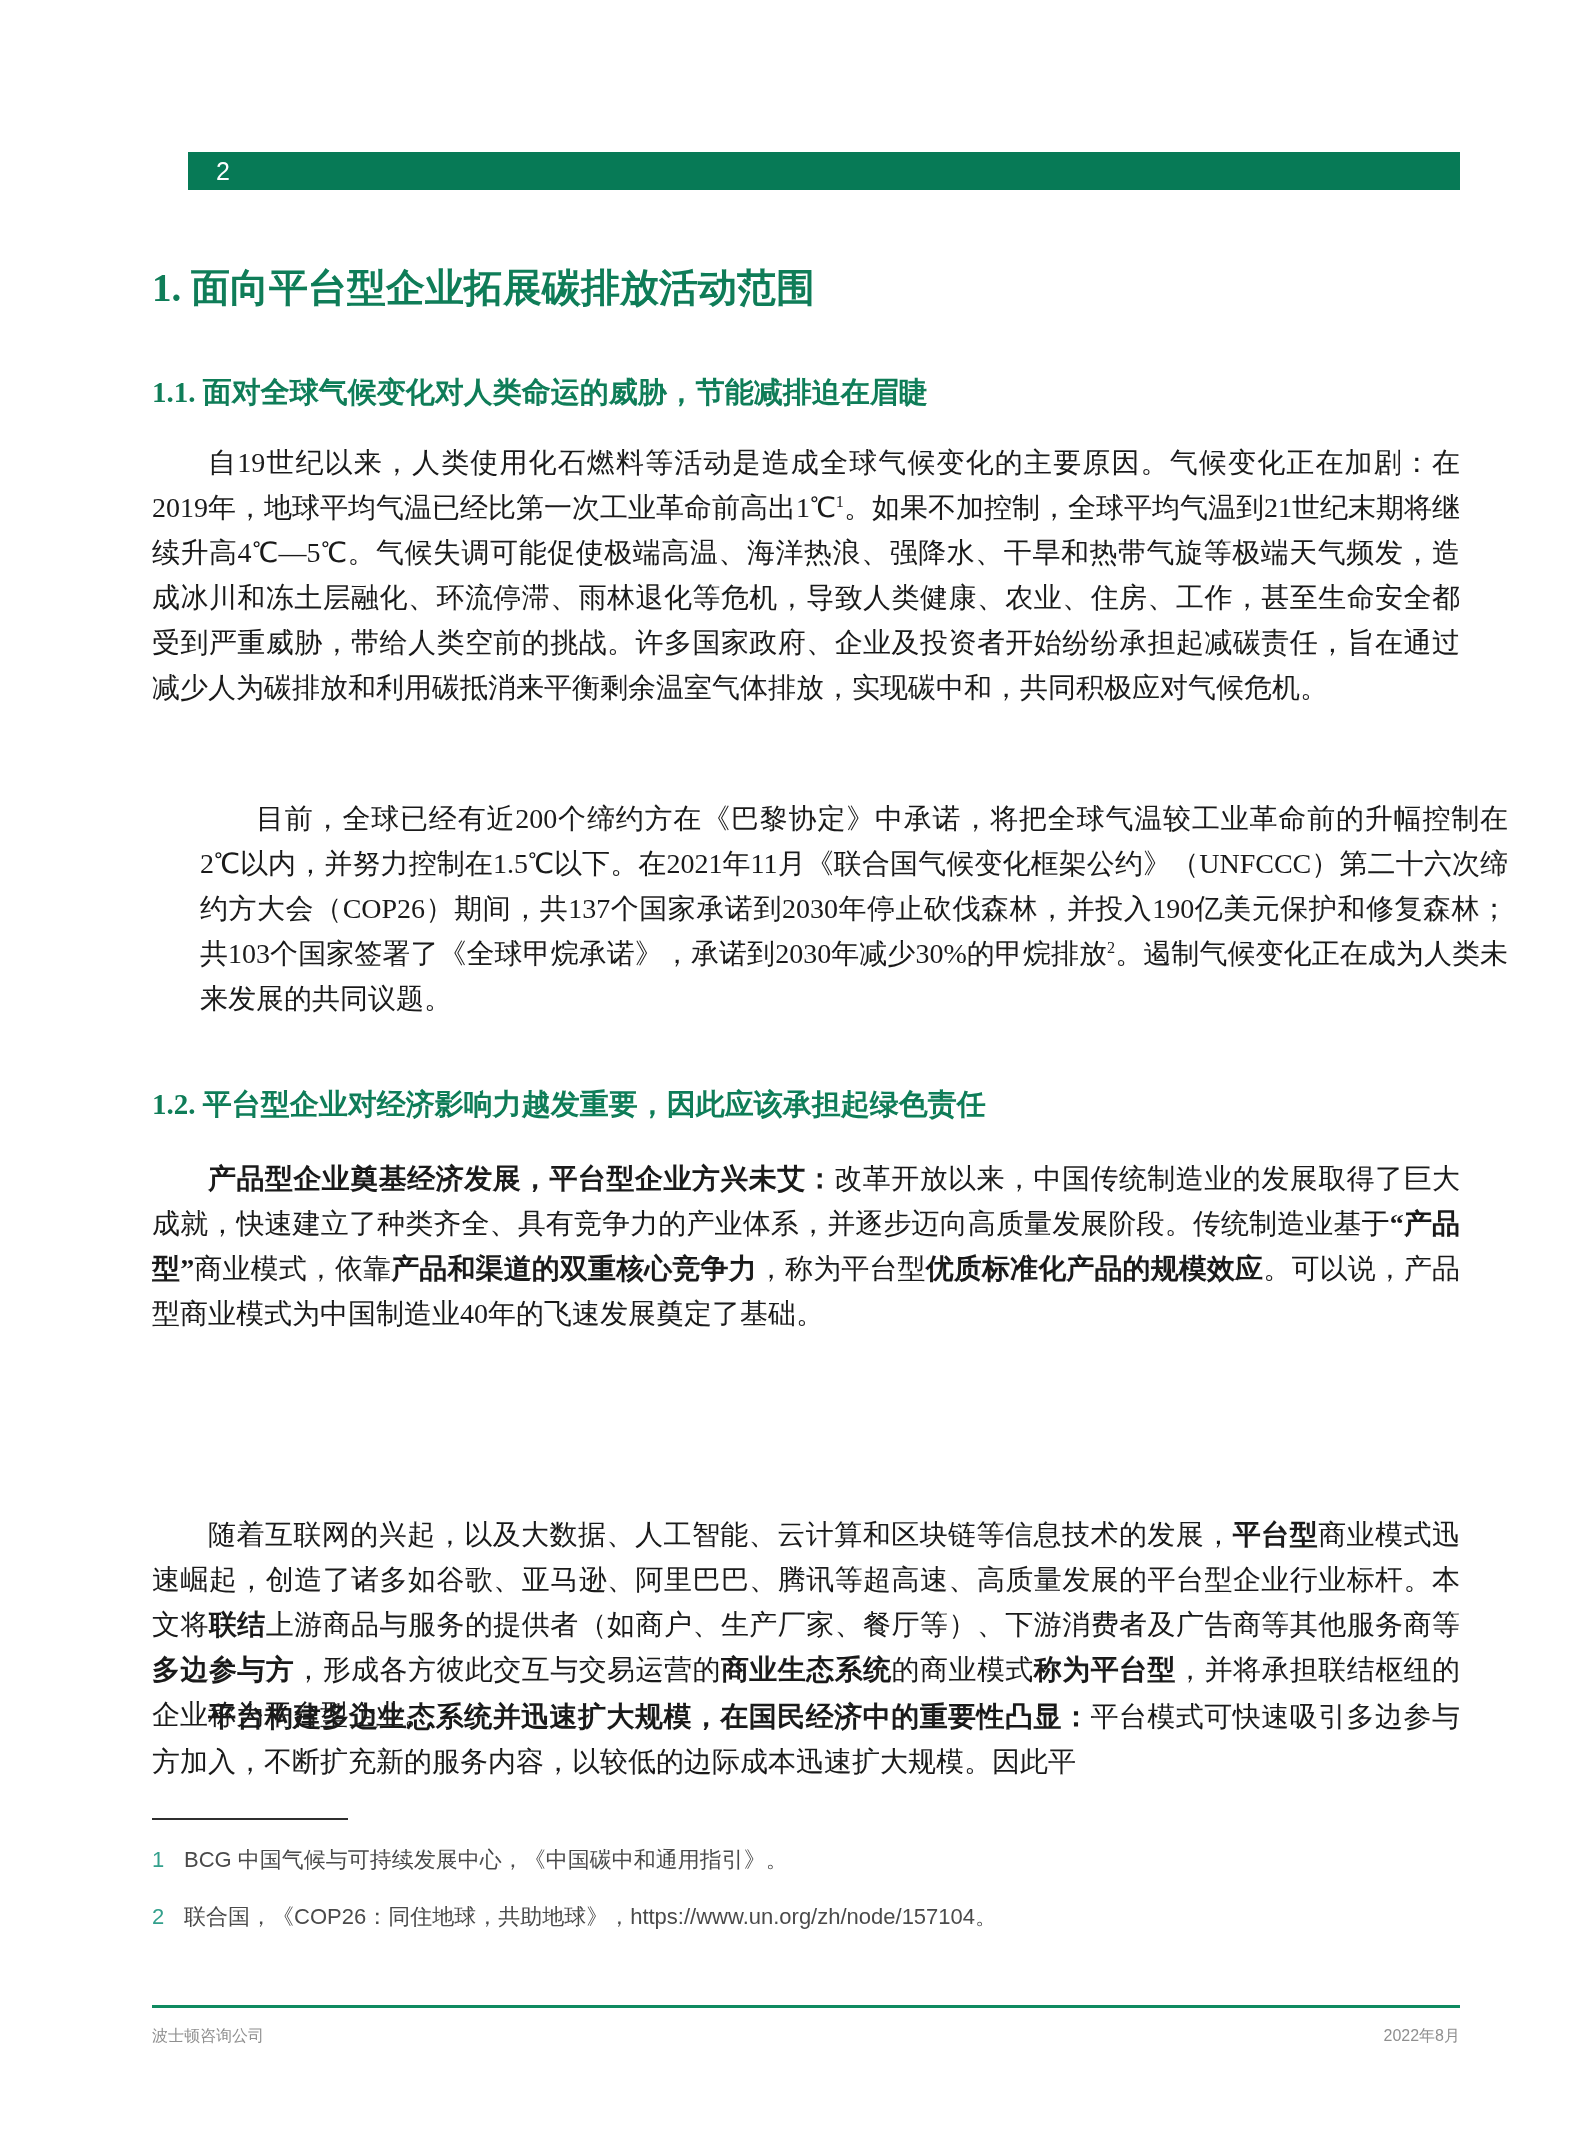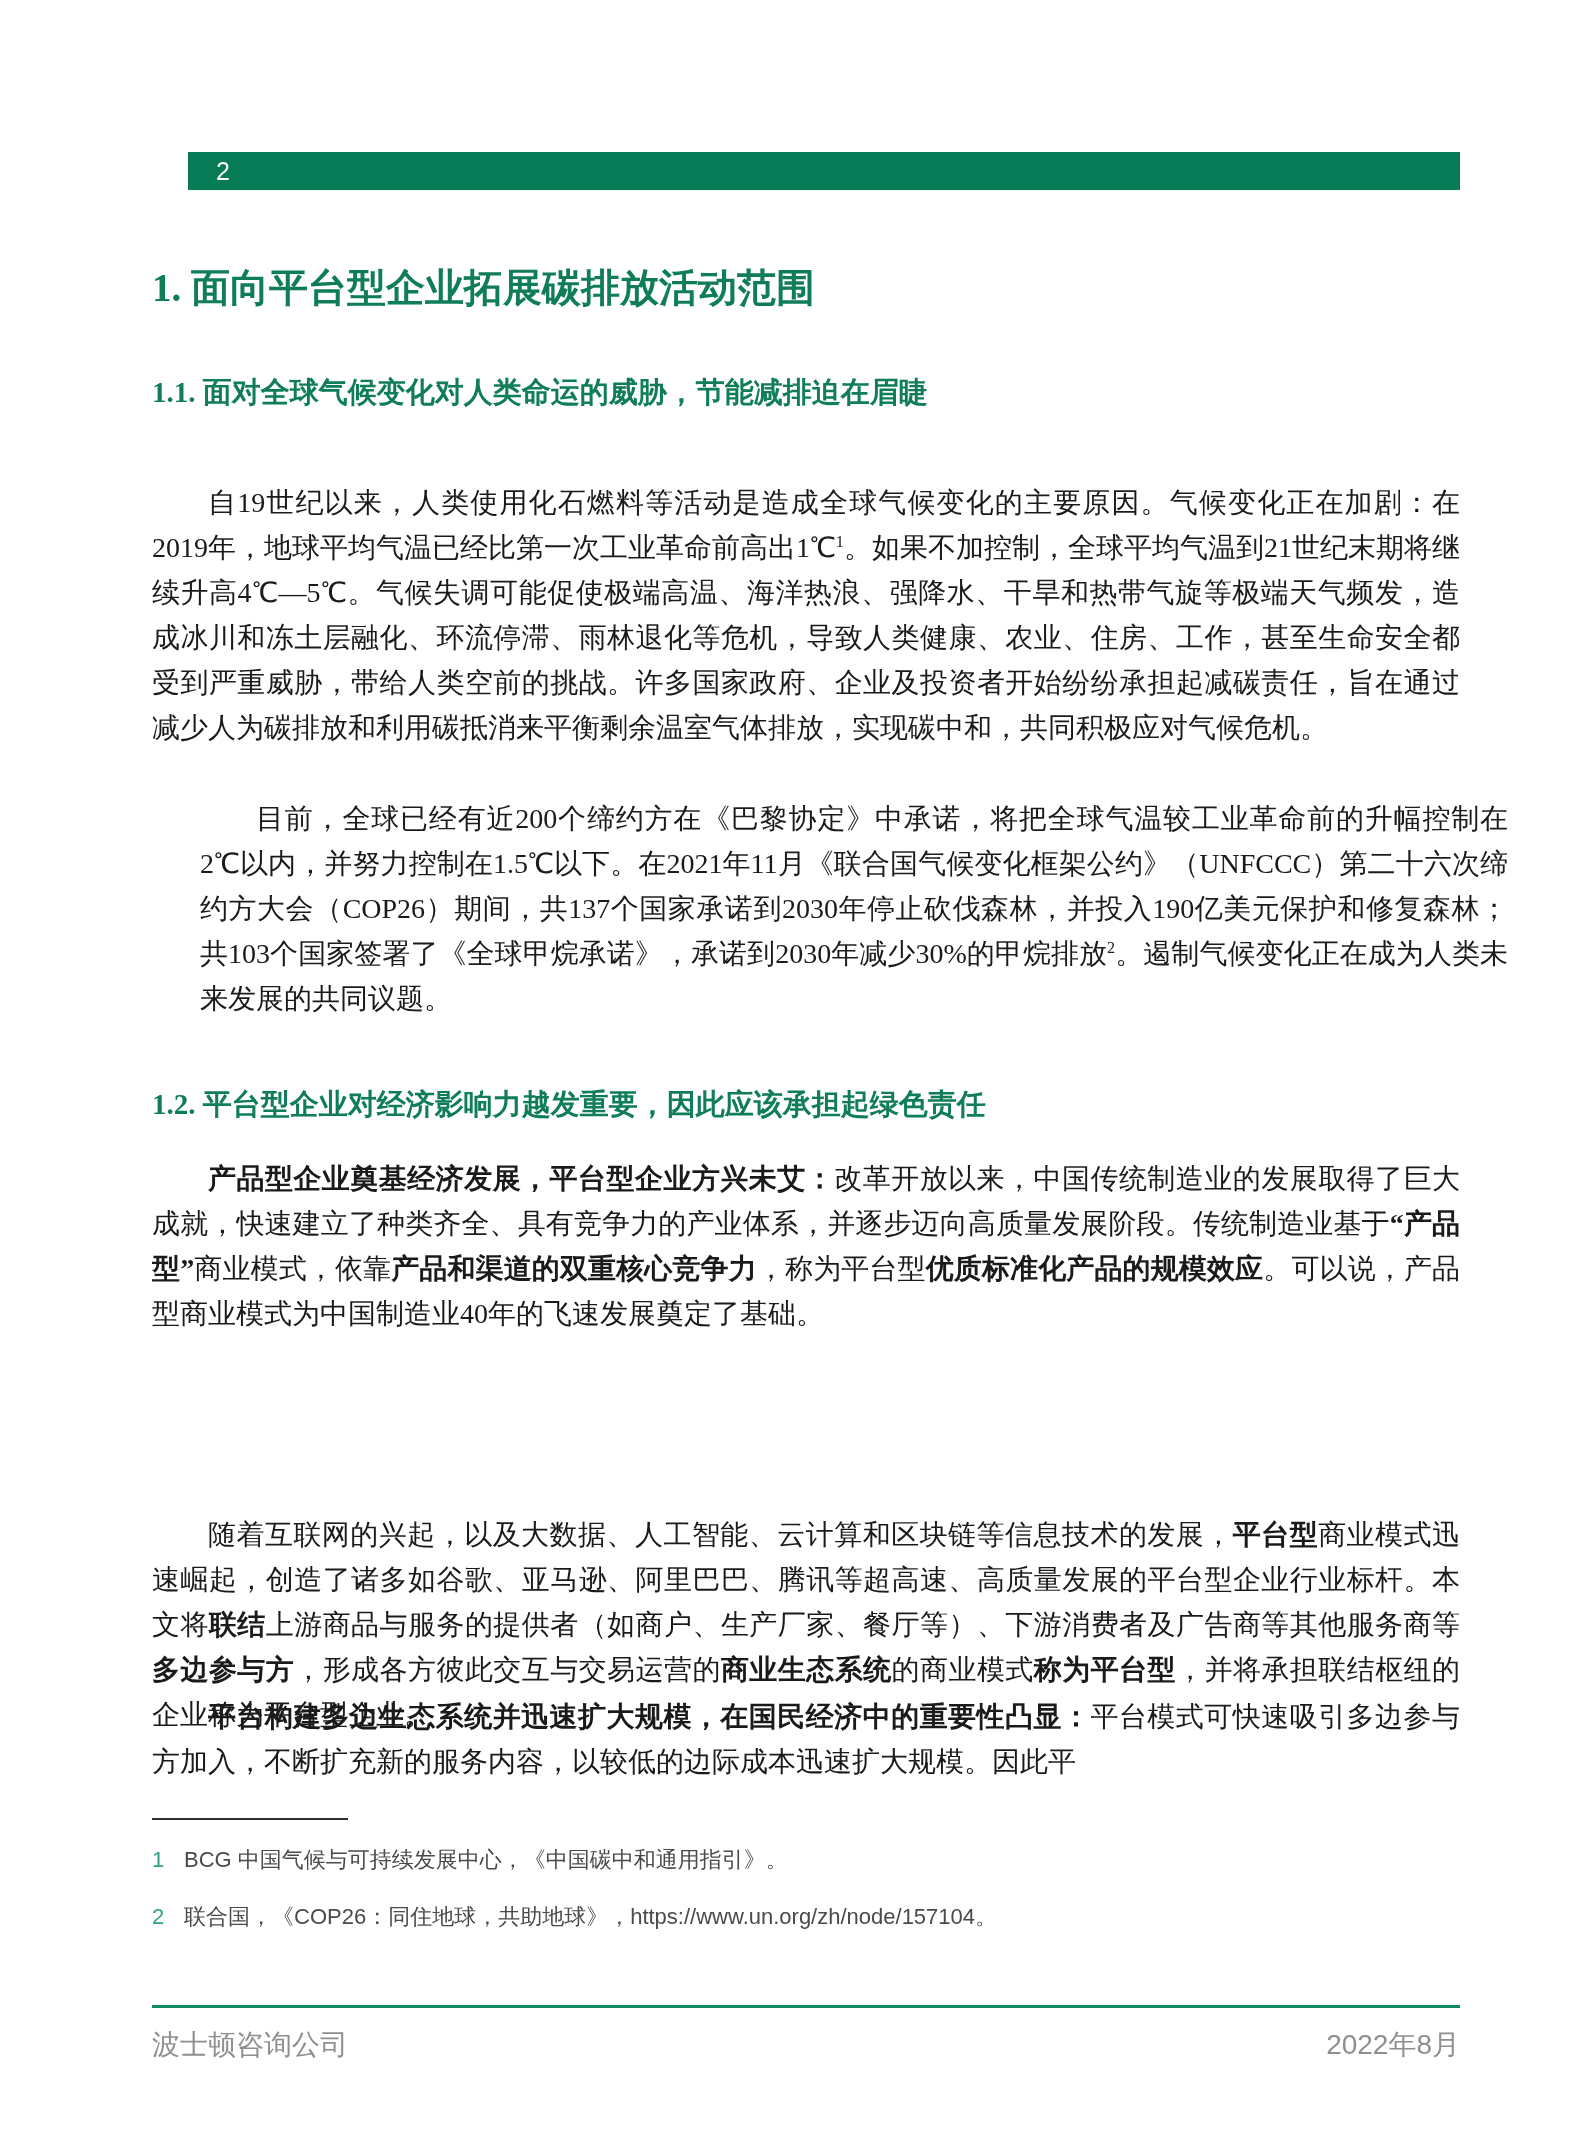--- a/index.html
+++ b/index.html
@@ -37,21 +37,21 @@
   .h2.s12{top:1086px;}
   
   .para{
     position:absolute;left:152px;width:1308px;
     font-size:28px;line-height:45px;
     text-align:justify;text-indent:2em;
     margin:0;
   }
   .para .b{font-weight:700;}
   .para sup{font-size:0.58em;vertical-align:super;line-height:0;}
-  .p-1-1{top:480px;font-family:Liberation Serif, serif;}
+  .p-1-1{top:440px;font-family:Liberation Serif, serif;}
   .p-1-2{top:796px;margin-left:48px;}
   .p-2-1{top:1156px;}
   .p-2-2{top:1512px;}
   .p-2-3{top:1694px;}
   
   .fn-divider{
     position:absolute;top:1818px;left:152px;width:196px;height:0;
     border-top:2px solid #2f2f2f;
   }
   .footnotes{
@@ -63,21 +63,21 @@
   .footnote .fn-num{color:var(--c-fnnum,#33a08c);min-width:14px;}
   
   .footer-rule{
     position:absolute;top:2005px;left:152px;width:1308px;height:3px;
     background:var(--c-rule,#0f8a60);
   }
   .footer{
     position:absolute;top:2026px;left:152px;width:1308px;
     display:flex;justify-content:space-between;align-items:baseline;
     font-family:"Liberation Sans", sans-serif;
-    font-size:28px;color:#8f8f8f;
+    font-size:16px;color:#8f8f8f;
   }
 </style>
 </head>
 <body>
 
 <div class="page">
 
   <div class="header-bar">
     <span class="pgnum">2</span>
   </div>

